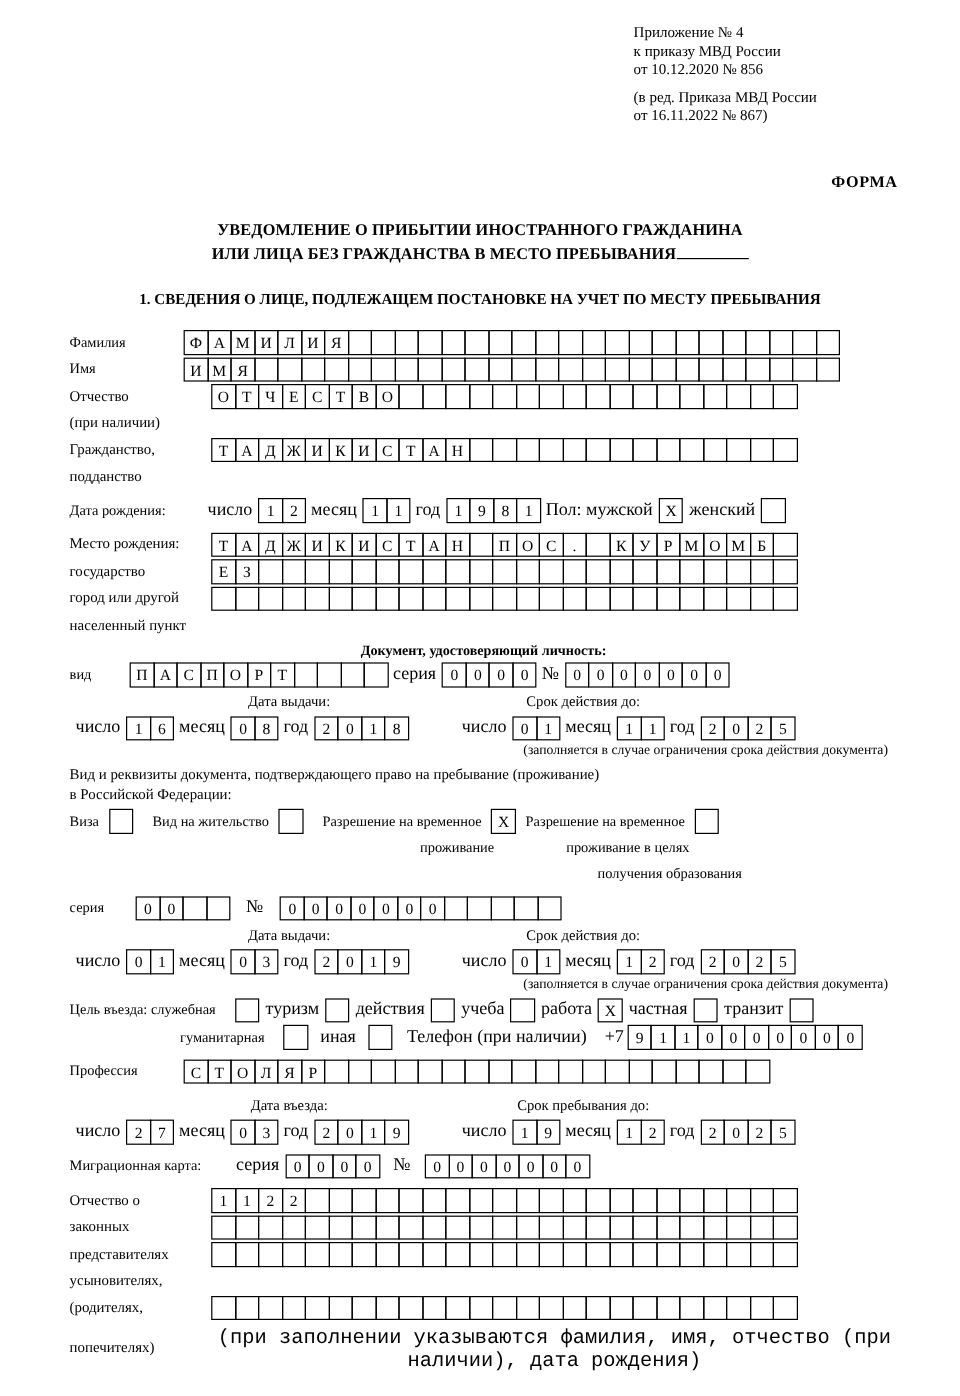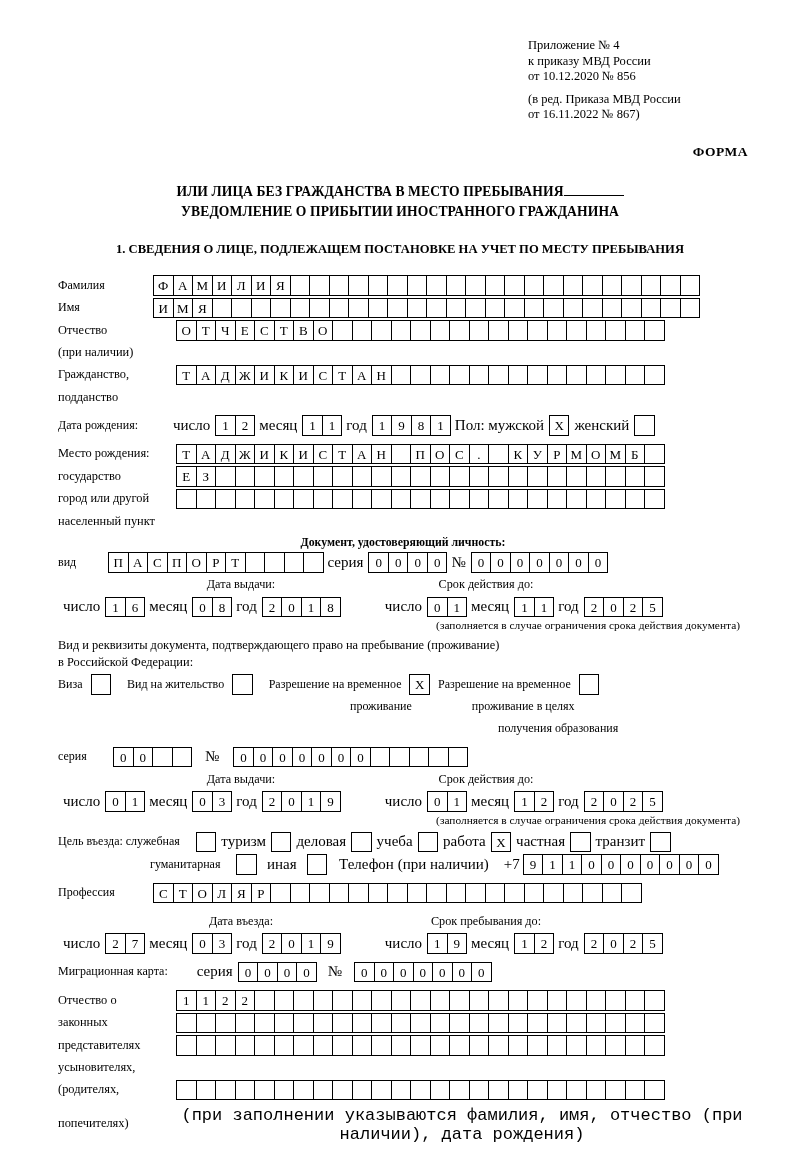--- a/index.html
+++ b/index.html
@@ -17,21 +17,21 @@
   }
   .page {
     position: relative;
     width: 800px;
     height: 1163px;
     padding: 0;
     box-sizing: border-box;
   }
   .hdr {
     position: absolute;
-    top: 38px;
+    top: 20px;
     right: 52px;
     width: 220px;
     font-size: 12.5px;
     line-height: 15.5px;
     text-align: left;
   }
   .hdr .gap { height: 7px; }
   .forma {
     position: absolute;
     top: 144px;
@@ -155,22 +155,22 @@
     <div>к приказу МВД России</div>
     <div>от 10.12.2020 № 856</div>
     <div class="gap"></div>
     <div>(в ред. Приказа МВД России</div>
     <div>от 16.11.2022 № 867)</div>
   </div>
 
   <div class="forma">ФОРМА</div>
 
   <div class="title">
+    <div>УВЕДОМЛЕНИЕ О ПРИБЫТИИ ИНОСТРАННОГО ГРАЖДАНИНА</div>
     <div><span>ИЛИ ЛИЦА БЕЗ ГРАЖДАНСТВА В МЕСТО ПРЕБЫВАНИЯ</span><span class="ul"></span></div>
-    <div>УВЕДОМЛЕНИЕ О ПРИБЫТИИ ИНОСТРАННОГО ГРАЖДАНИНА</div>
   </div>
 
   <div class="section1">1. СВЕДЕНИЯ О ЛИЦЕ, ПОДЛЕЖАЩЕМ ПОСТАНОВКЕ НА УЧЕТ ПО МЕСТУ ПРЕБЫВАНИЯ</div>
 
   <div class="form">
 
     <div class="row">
       <div class="lbl w95">Фамилия</div>
       <div class="boxes">
           <div class="bx">Ф</div>
@@ -622,21 +622,21 @@
     <div class="note" style="text-align:right; padding-right:8px;">(заполняется в случае ограничения срока действия документа)</div>
 
     <div class="small-gap"></div>
 
     <div class="row">
       <div class="lbl">Цель въезда: служебная</div>
       <div class="spacer16"></div>
       <div class="cb"></div>
       <div class="inline-lbl">туризм</div>
       <div class="cb"></div>
-      <div class="inline-lbl">деловая</div>
+      <div class="inline-lbl">действия</div>
       <div class="cb"></div>
       <div class="inline-lbl">учеба</div>
       <div class="cb"></div>
       <div class="inline-lbl">работа</div>
       <div class="cb">X</div>
       <div class="inline-lbl">частная</div>
       <div class="cb"></div>
       <div class="inline-lbl">транзит</div>
       <div class="cb"></div>
     </div>

